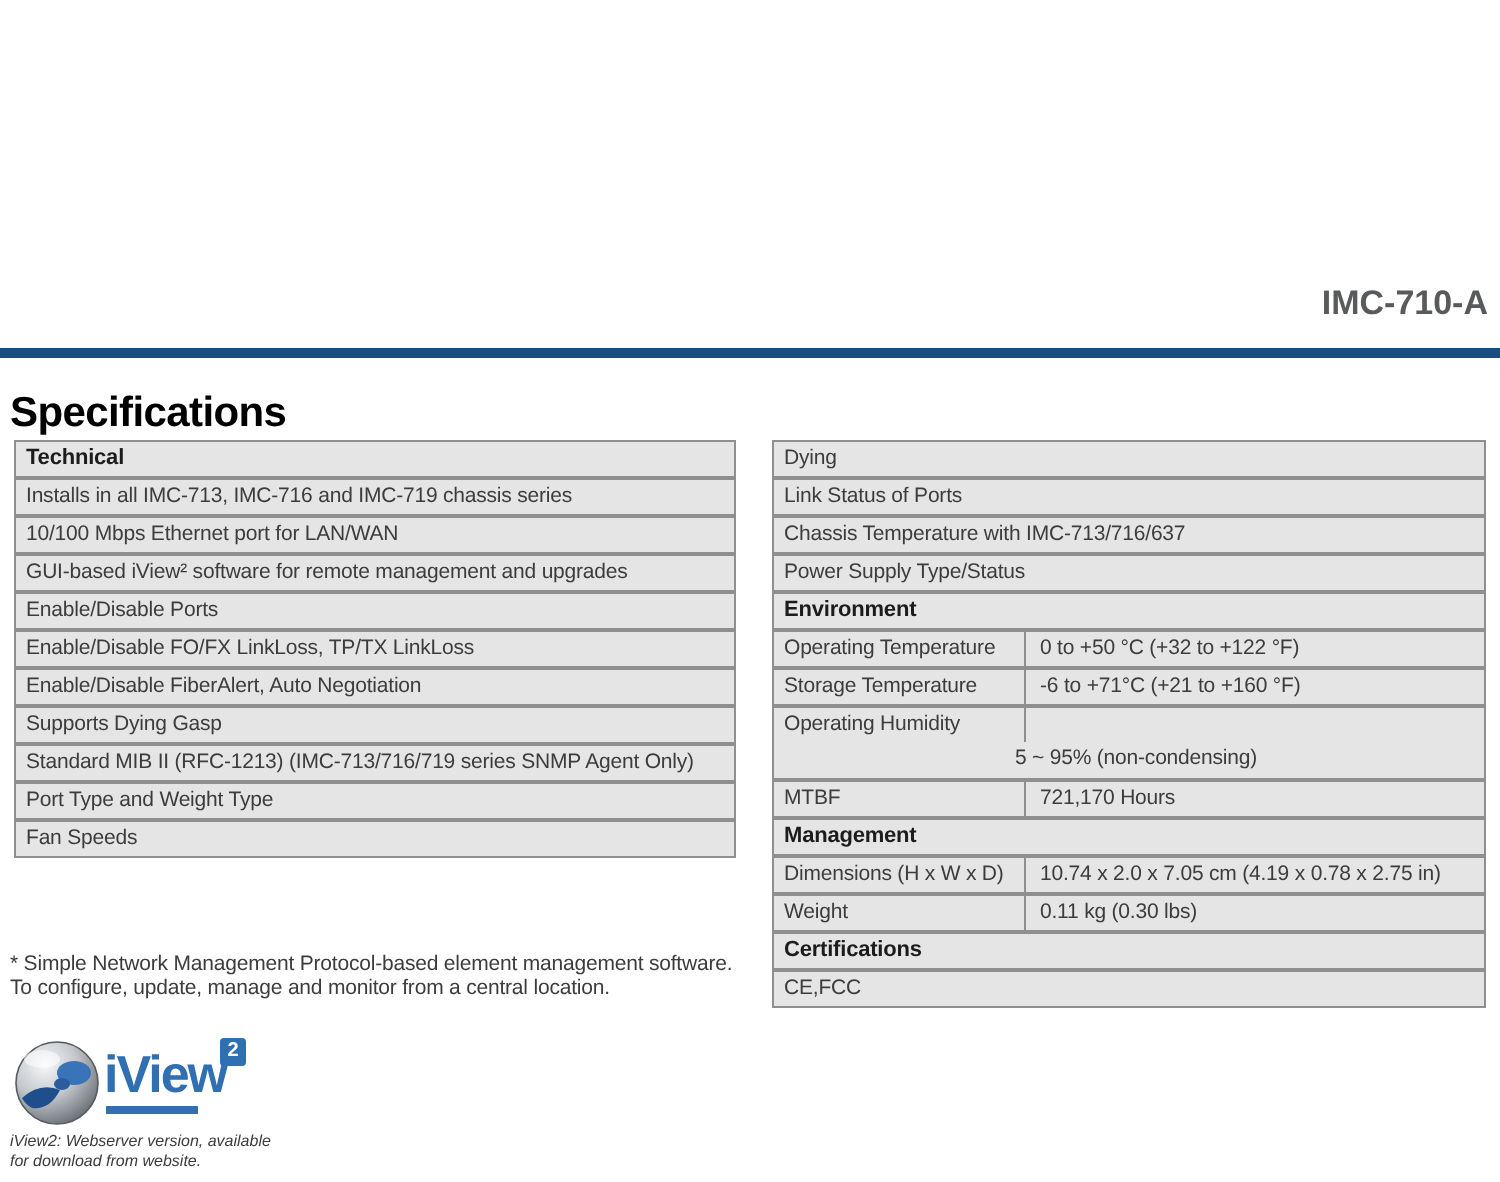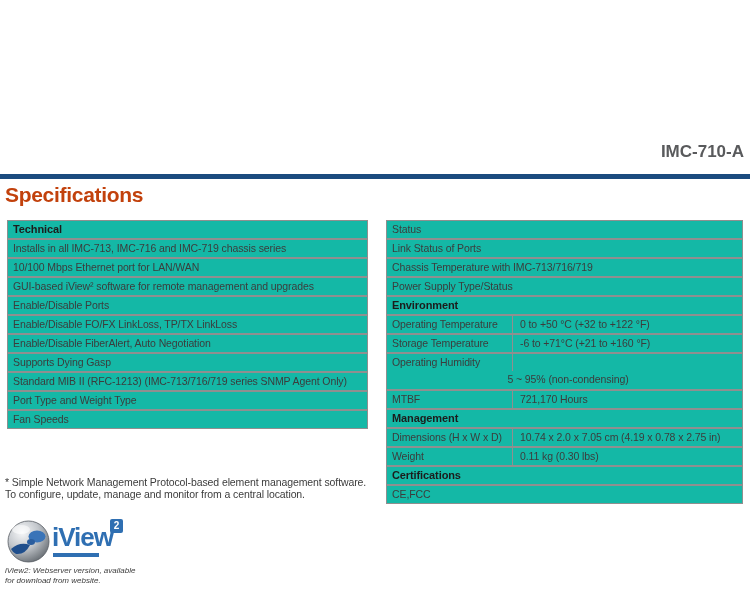--- a/index.html
+++ b/index.html
@@ -9,28 +9,28 @@
   }
   #product-title {
     position:absolute; top:121px; right:6px;
     font-size:17px; font-weight:bold; color:#595a5c; letter-spacing:0;
   }
   #header-rule {
     position:absolute; top:153px; left:0; width:750px; height:5px;
     background:#1b4b7f;
   }
   #section-title {
-    position:absolute; top:162px; left:5px;
-    font-size:21px; font-weight:bold; color:#c2410c; letter-spacing:-0.3px;
+    position:absolute; top:174px; left:5px;
+    font-size:21px; font-weight:bold; color:#000000; letter-spacing:-0.3px;
   }
   .spec-table { position:absolute; top:199px; }
   #left-table  { left:7px;   width:361px; }
   #right-table { left:386px; width:357px; }
   .trow {
-    box-sizing:border-box; border:1px solid #8f8f8f; background:#14b8a6;
+    box-sizing:border-box; border:1px solid #8f8f8f; background:#e5e5e5;
     height:19px; line-height:17px; padding-left:5px;
     font-size:10.5px; color:#3c3c3c; letter-spacing:-0.1px;
     white-space:nowrap; overflow:hidden;
   }
   .theader { font-weight:bold; color:#1c1c1c; font-size:11px; }
   .kv { display:flex; padding-left:0; }
   .klabel {
     box-sizing:border-box; width:126px; flex-shrink:0;
     padding-left:5px; border-right:1px solid #8f8f8f;
   }
@@ -81,23 +81,23 @@
       <div class="trow">Enable/Disable Ports</div>
       <div class="trow">Enable/Disable FO/FX LinkLoss, TP/TX LinkLoss</div>
       <div class="trow">Enable/Disable FiberAlert, Auto Negotiation</div>
       <div class="trow">Supports Dying Gasp</div>
       <div class="trow">Standard MIB II (RFC-1213) (IMC-713/716/719 series SNMP Agent Only)</div>
       <div class="trow">Port Type and Weight Type</div>
       <div class="trow">Fan Speeds</div>
     </div>
 
   <div id="right-table" class="spec-table">
-      <div class="trow">Status</div>
+      <div class="trow">Dying</div>
       <div class="trow">Link Status of Ports</div>
-      <div class="trow">Chassis Temperature with IMC-713/716/719</div>
+      <div class="trow">Chassis Temperature with IMC-713/716/637</div>
       <div class="trow">Power Supply Type/Status</div>
       <div class="trow theader">Environment</div>
       <div class="trow kv">
         <div class="klabel">Operating Temperature</div>
         <div class="kvalue">0 to +50 °C (+32 to +122 °F)</div>
       </div>
       <div class="trow kv">
         <div class="klabel">Storage Temperature</div>
         <div class="kvalue">-6 to +71°C (+21 to +160 °F)</div>
       </div>

